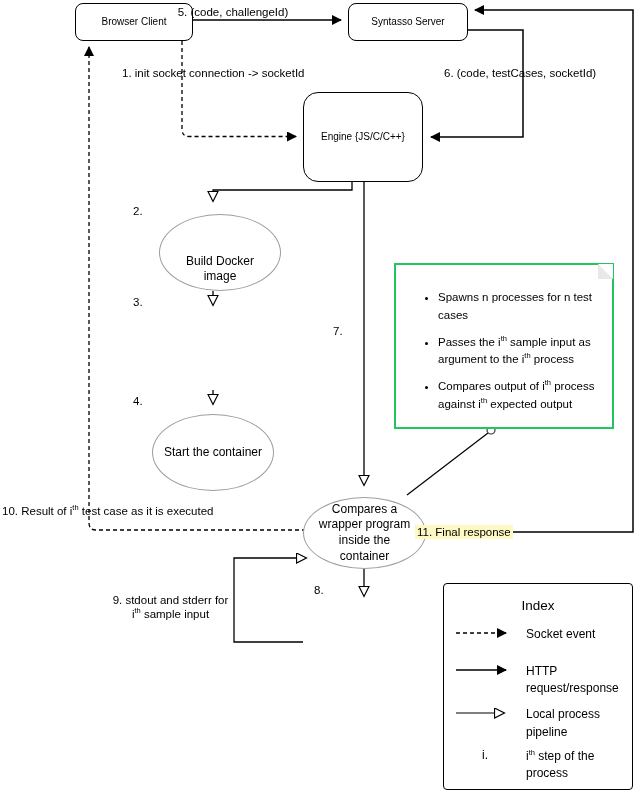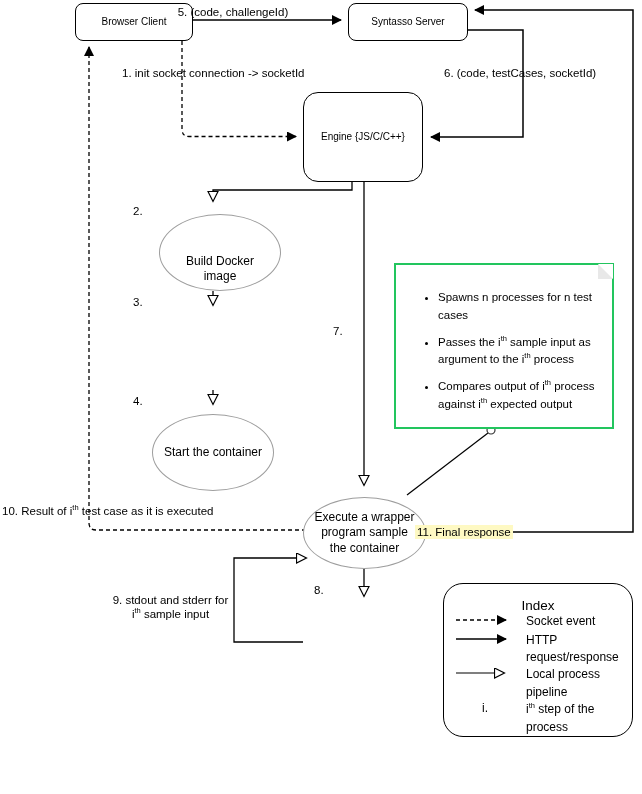--- a/index.html
+++ b/index.html
@@ -87,23 +87,23 @@
     padding: 0 6px 0 14px;
   }
   #note li {
     margin-bottom: 9px;
     line-height: 1.55;
   }
   
   #index {
     position: absolute;
     left: 443px; top: 583px;
-    width: 190px; height: 154px;
+    width: 190px; height: 207px;
     border: 1.5px solid #000;
-    border-radius: 20px;
+    border-radius: 4px;
     background: #fff;
     z-index: 2;
     display: flex;
     flex-direction: column;
     padding-top: 14px;
   }
   #index .title {
     text-align: center;
     font-size: 13.5px;
     height: 28px;
@@ -189,21 +189,21 @@
   <div class="node ellipse" style="left:159px; top:214px; width:122px; height:77px;align-items:flex-end;">
     <span>Build Docker image</span>
   </div>
 
 
   <div class="node ellipse" style="left:152px; top:414px; width:122px; height:77px;">
     <span>Start the container</span>
   </div>
 
   <div class="node ellipse" style="left:303px; top:497px; width:123px; height:72px; line-height:1.3;">
-    <span style="display:block; width:108px;">Execute a wrapper program sample the container</span>
+    <span style="display:block; width:108px;">Compares a wrapper program inside the container</span>
   </div>
 
 
   <div id="note">
     <div class="fold"></div>
     <ul>
       <li><span>Spawns n processes for n test cases</span></li>
       <li><span>Passes the i</span><sup>th</sup><span> sample input as argument to the i</span><sup>th</sup><span> process</span></li>
       <li><span>Compares output of i</span><sup>th</sup><span> process against i</span><sup>th</sup><span> expected output</span></li>
     </ul>

